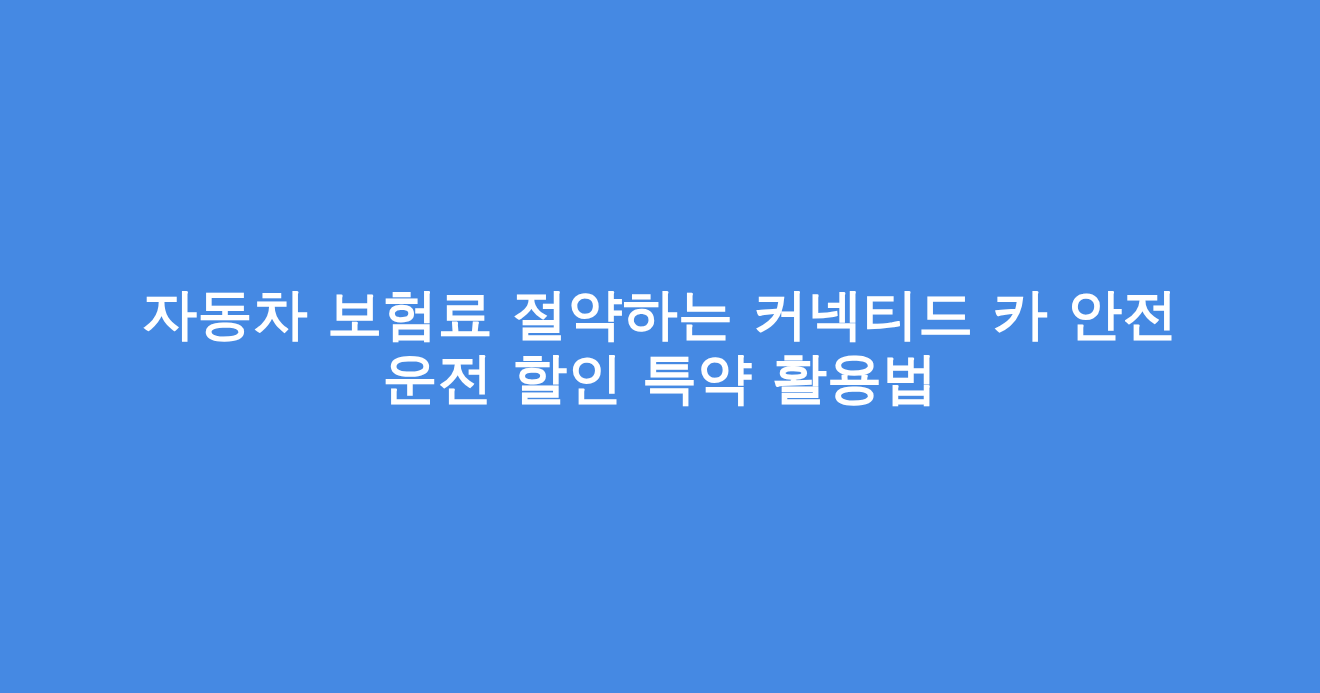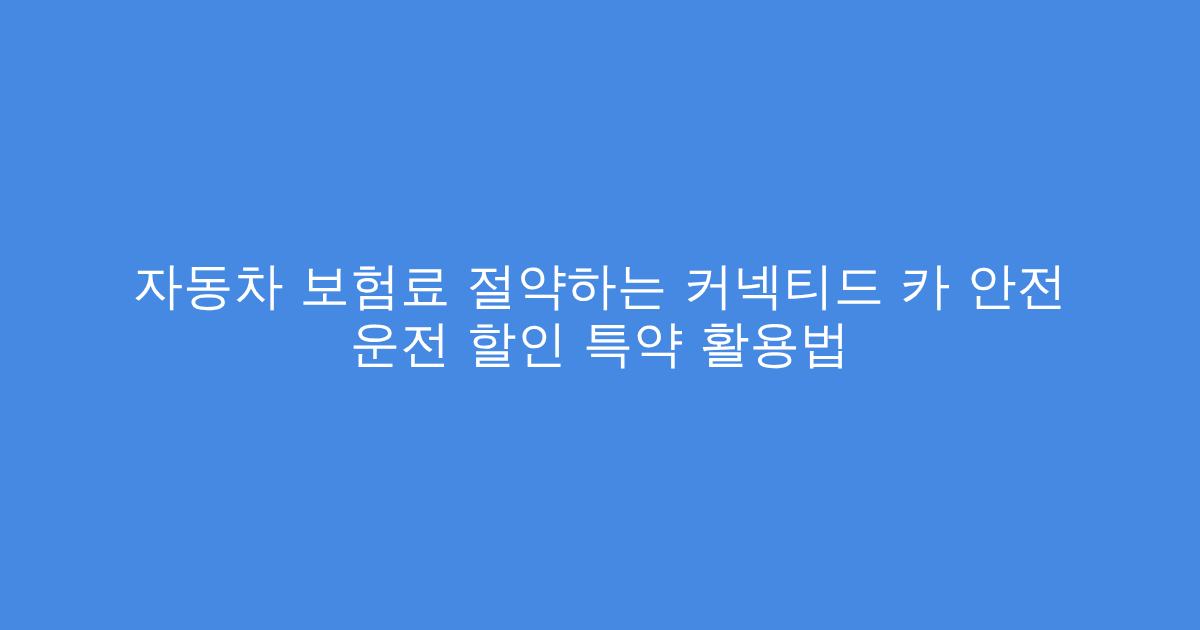--- a/index.html
+++ b/index.html
@@ -27,21 +27,21 @@
     box-sizing: border-box;
     width: 1030px;
     padding: 0 16px;
     text-align: center;
   }
   #card-title {
     margin: 0;
     color: #ffffff;
     font-family: "DejaVu Sans", "Liberation Sans", sans-serif;
     font-size: 50px;
-    font-weight: 400;
+    font-weight: 700;
     line-height: 1.17;
     letter-spacing: 0.2px;
     word-break: keep-all;
     text-align: center;
     
     -webkit-font-smoothing: none;
     text-rendering: geometricPrecision;
   }
 </style>
 </head>

